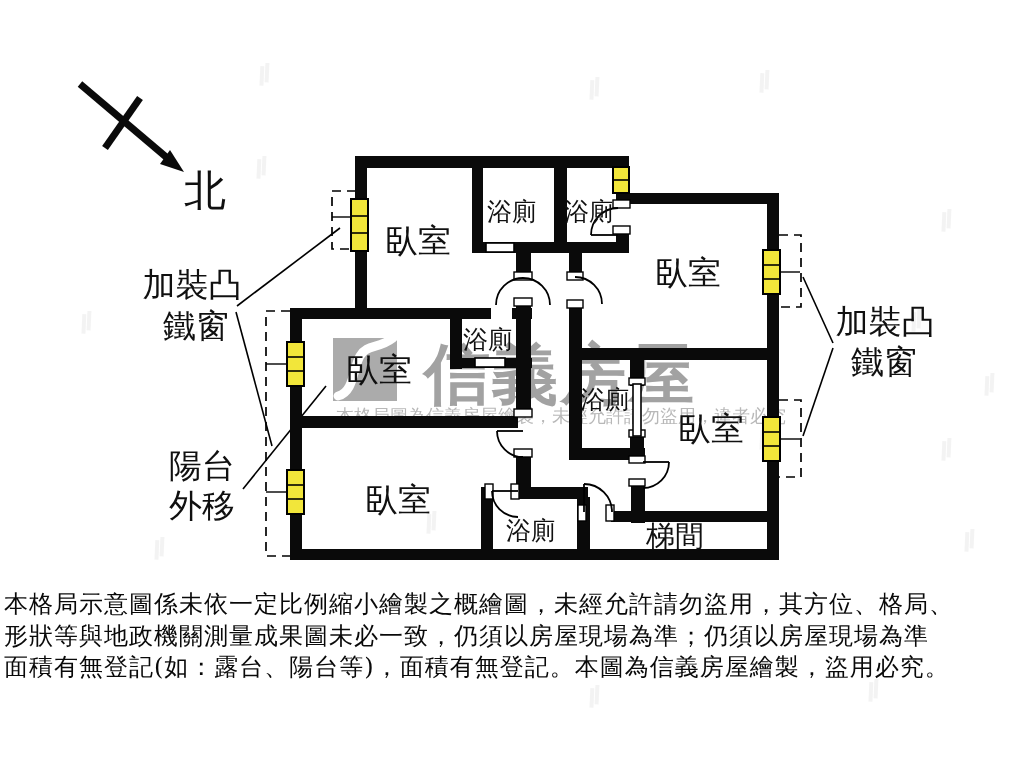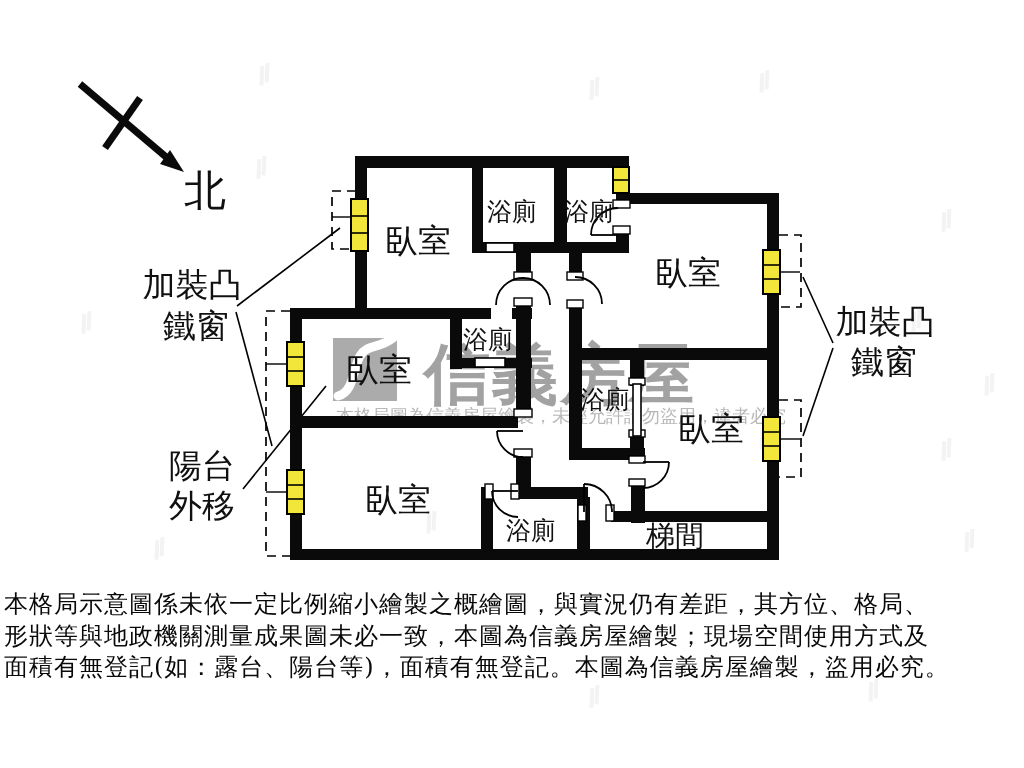--- a/index.html
+++ b/index.html
@@ -250,18 +250,18 @@
     <text class="sidelabel" x="196" y="337">鐵窗</text>
     <text class="sidelabel" x="202" y="477">陽台</text>
     <text class="sidelabel" x="202" y="517">外移</text>
     <text class="sidelabel" x="885" y="333">加裝凸</text>
     <text class="sidelabel" x="884" y="373">鐵窗</text>
   </g>
 
 </svg>
 
   <div class="disclaimer">
-    <div>本格局示意圖係未依一定比例縮小繪製之概繪圖，與實況仍有差距，其方位、格局、</div>
-    <div>形狀等與地政機關測量成果圖未必一致，本圖為信義房屋繪製；現場空間使用方式及</div>
+    <div>本格局示意圖係未依一定比例縮小繪製之概繪圖，未經允許請勿盜用，其方位、格局、</div>
+    <div>形狀等與地政機關測量成果圖未必一致，仍須以房屋現場為準；仍須以房屋現場為準</div>
     <div>面積有無登記(如：露台、陽台等)，面積有無登記。本圖為信義房屋繪製，盜用必究。</div>
   </div>
 
 </div>
 
 </body></html>

